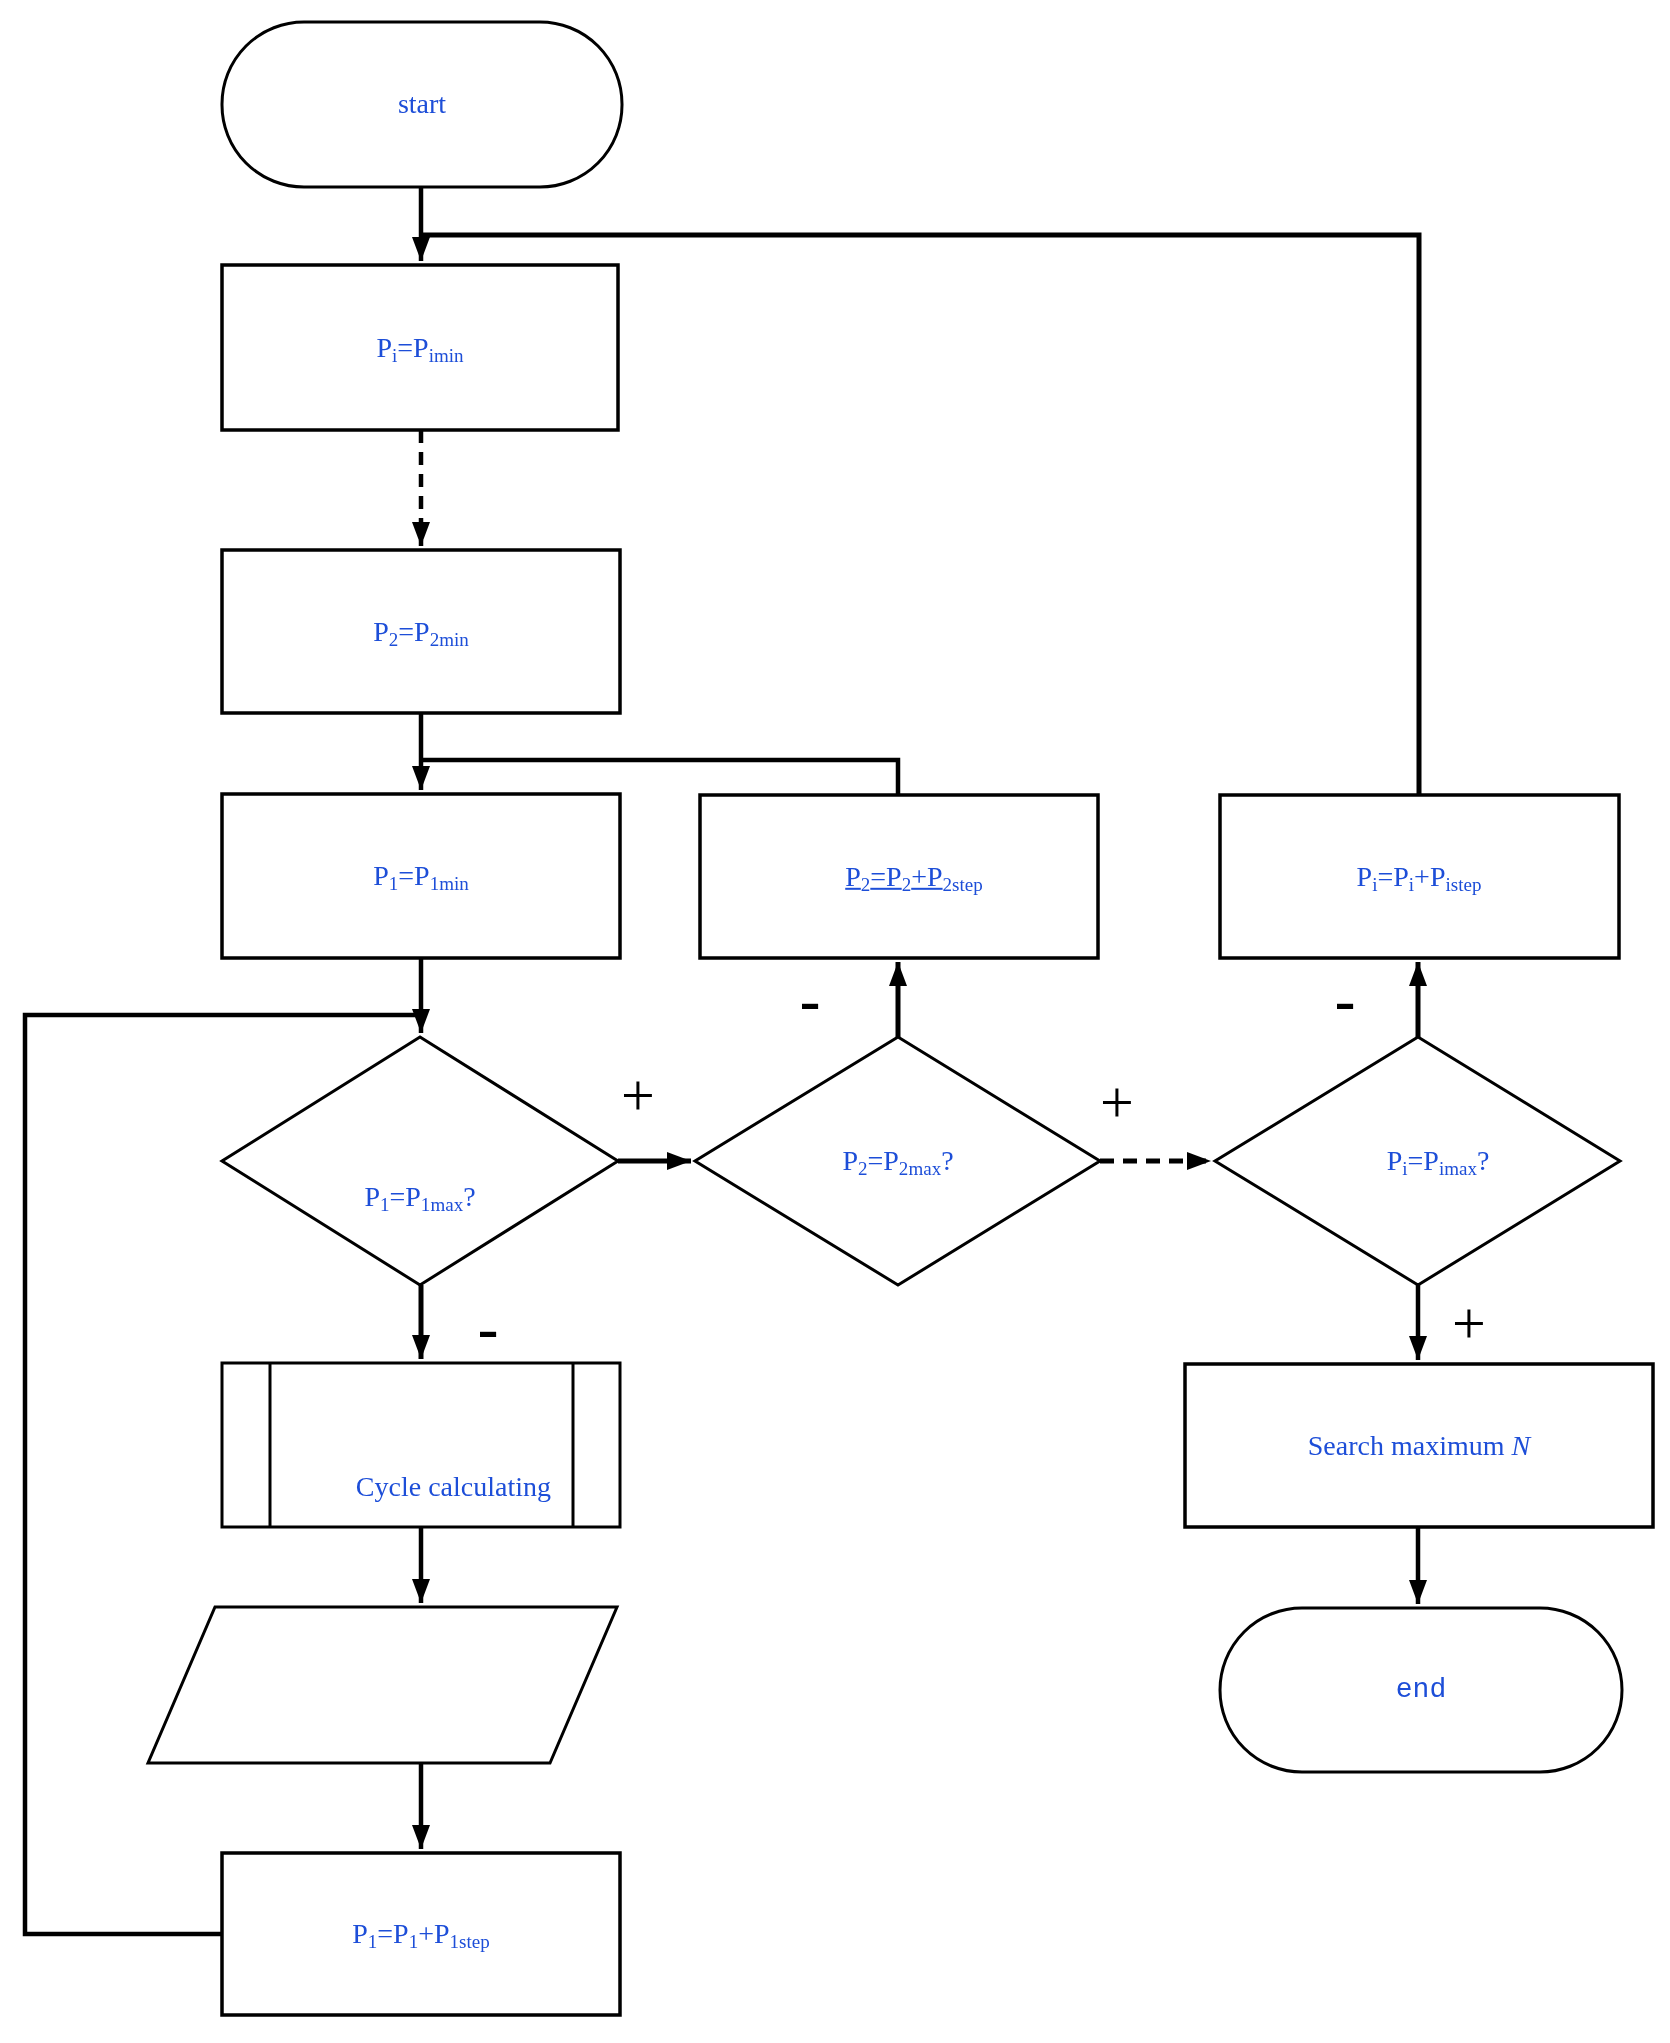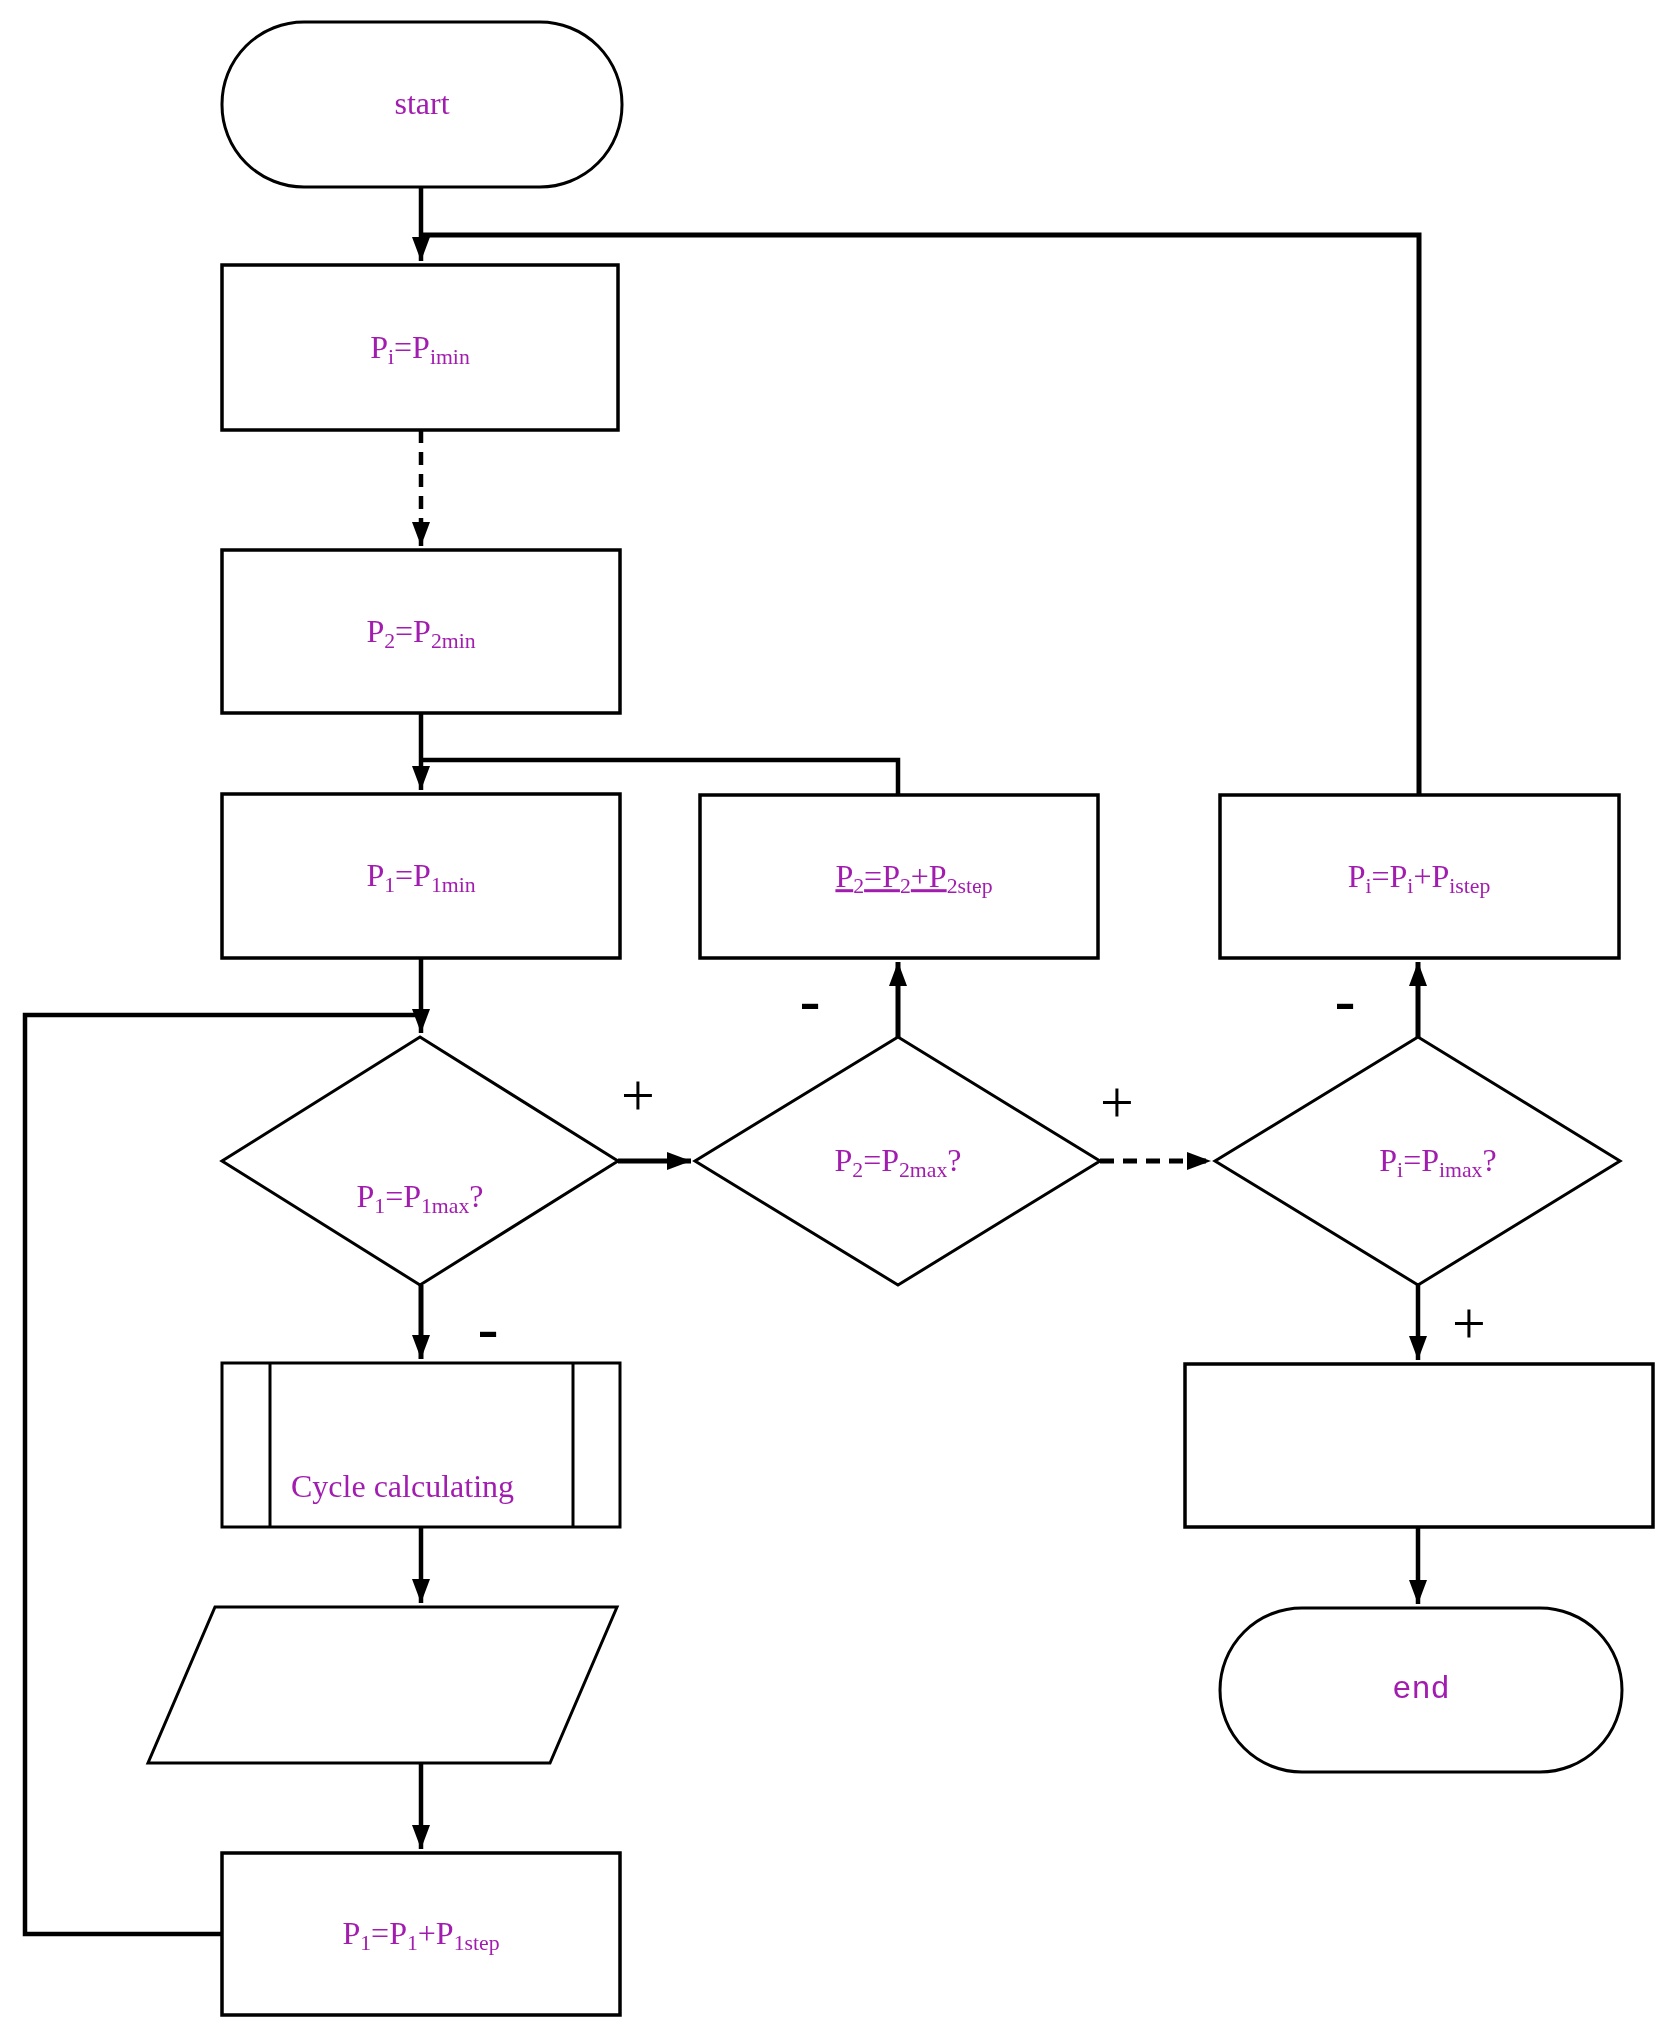--- a/index.html
+++ b/index.html
@@ -18,25 +18,25 @@
   }
   #wires {
     position: absolute;
     left: 0; top: 0;
     width: 1670px;
     height: 2043px;
   }
   .node-label {
     position: absolute;
     transform: translate(-50%, -50%);
-    font-size: 32px;
+    font-size: 28px;
     line-height: 1.3;
-    text-align: left;
+    text-align: right;
     white-space: nowrap;
-    color: #a21caf;
+    color: #1d4ed8;
   }
   .node-label.wrap {
     white-space: normal;
   }
   .node-label sub {
     font-size: 68%;
     line-height: 0;
     vertical-align: baseline;
     position: relative;
     top: 0.28em;
@@ -129,20 +129,21 @@
 
   <div class="node-label" style="left:898px; top:1161px;">P<sub>2</sub>=P<sub>2max</sub>?</div>
 
   <div class="node-label" style="left:1418px; top:1161px;margin-left:20px;">P<sub>i</sub>=P<sub>imax</sub>?</div>
 
   <div class="node-label wrap" style="left:421px; top:1445px; width:260px;margin-top:42px;">Cycle calculating</div>
 
 
   <div class="node-label" style="left:421px; top:1934px;">P<sub>1</sub>=P<sub>1</sub>+P<sub>1step</sub></div>
 
+  <div class="node-label" style="left:1419px; top:1446px;">Search maximum <i>N</i></div>
 
   <div class="node-label" style="left:1421px; top:1690px;font-family:Liberation Mono, monospace;">end</div>
 
   <div class="edge-label plus" style="left:638px; top:1095px;">+</div>
 
   <div class="edge-label minus" style="left:488px; top:1328px;">-</div>
 
   <div class="edge-label plus" style="left:1117px; top:1102px;">+</div>
 
   <div class="edge-label minus" style="left:810px; top:1000px;">-</div>

